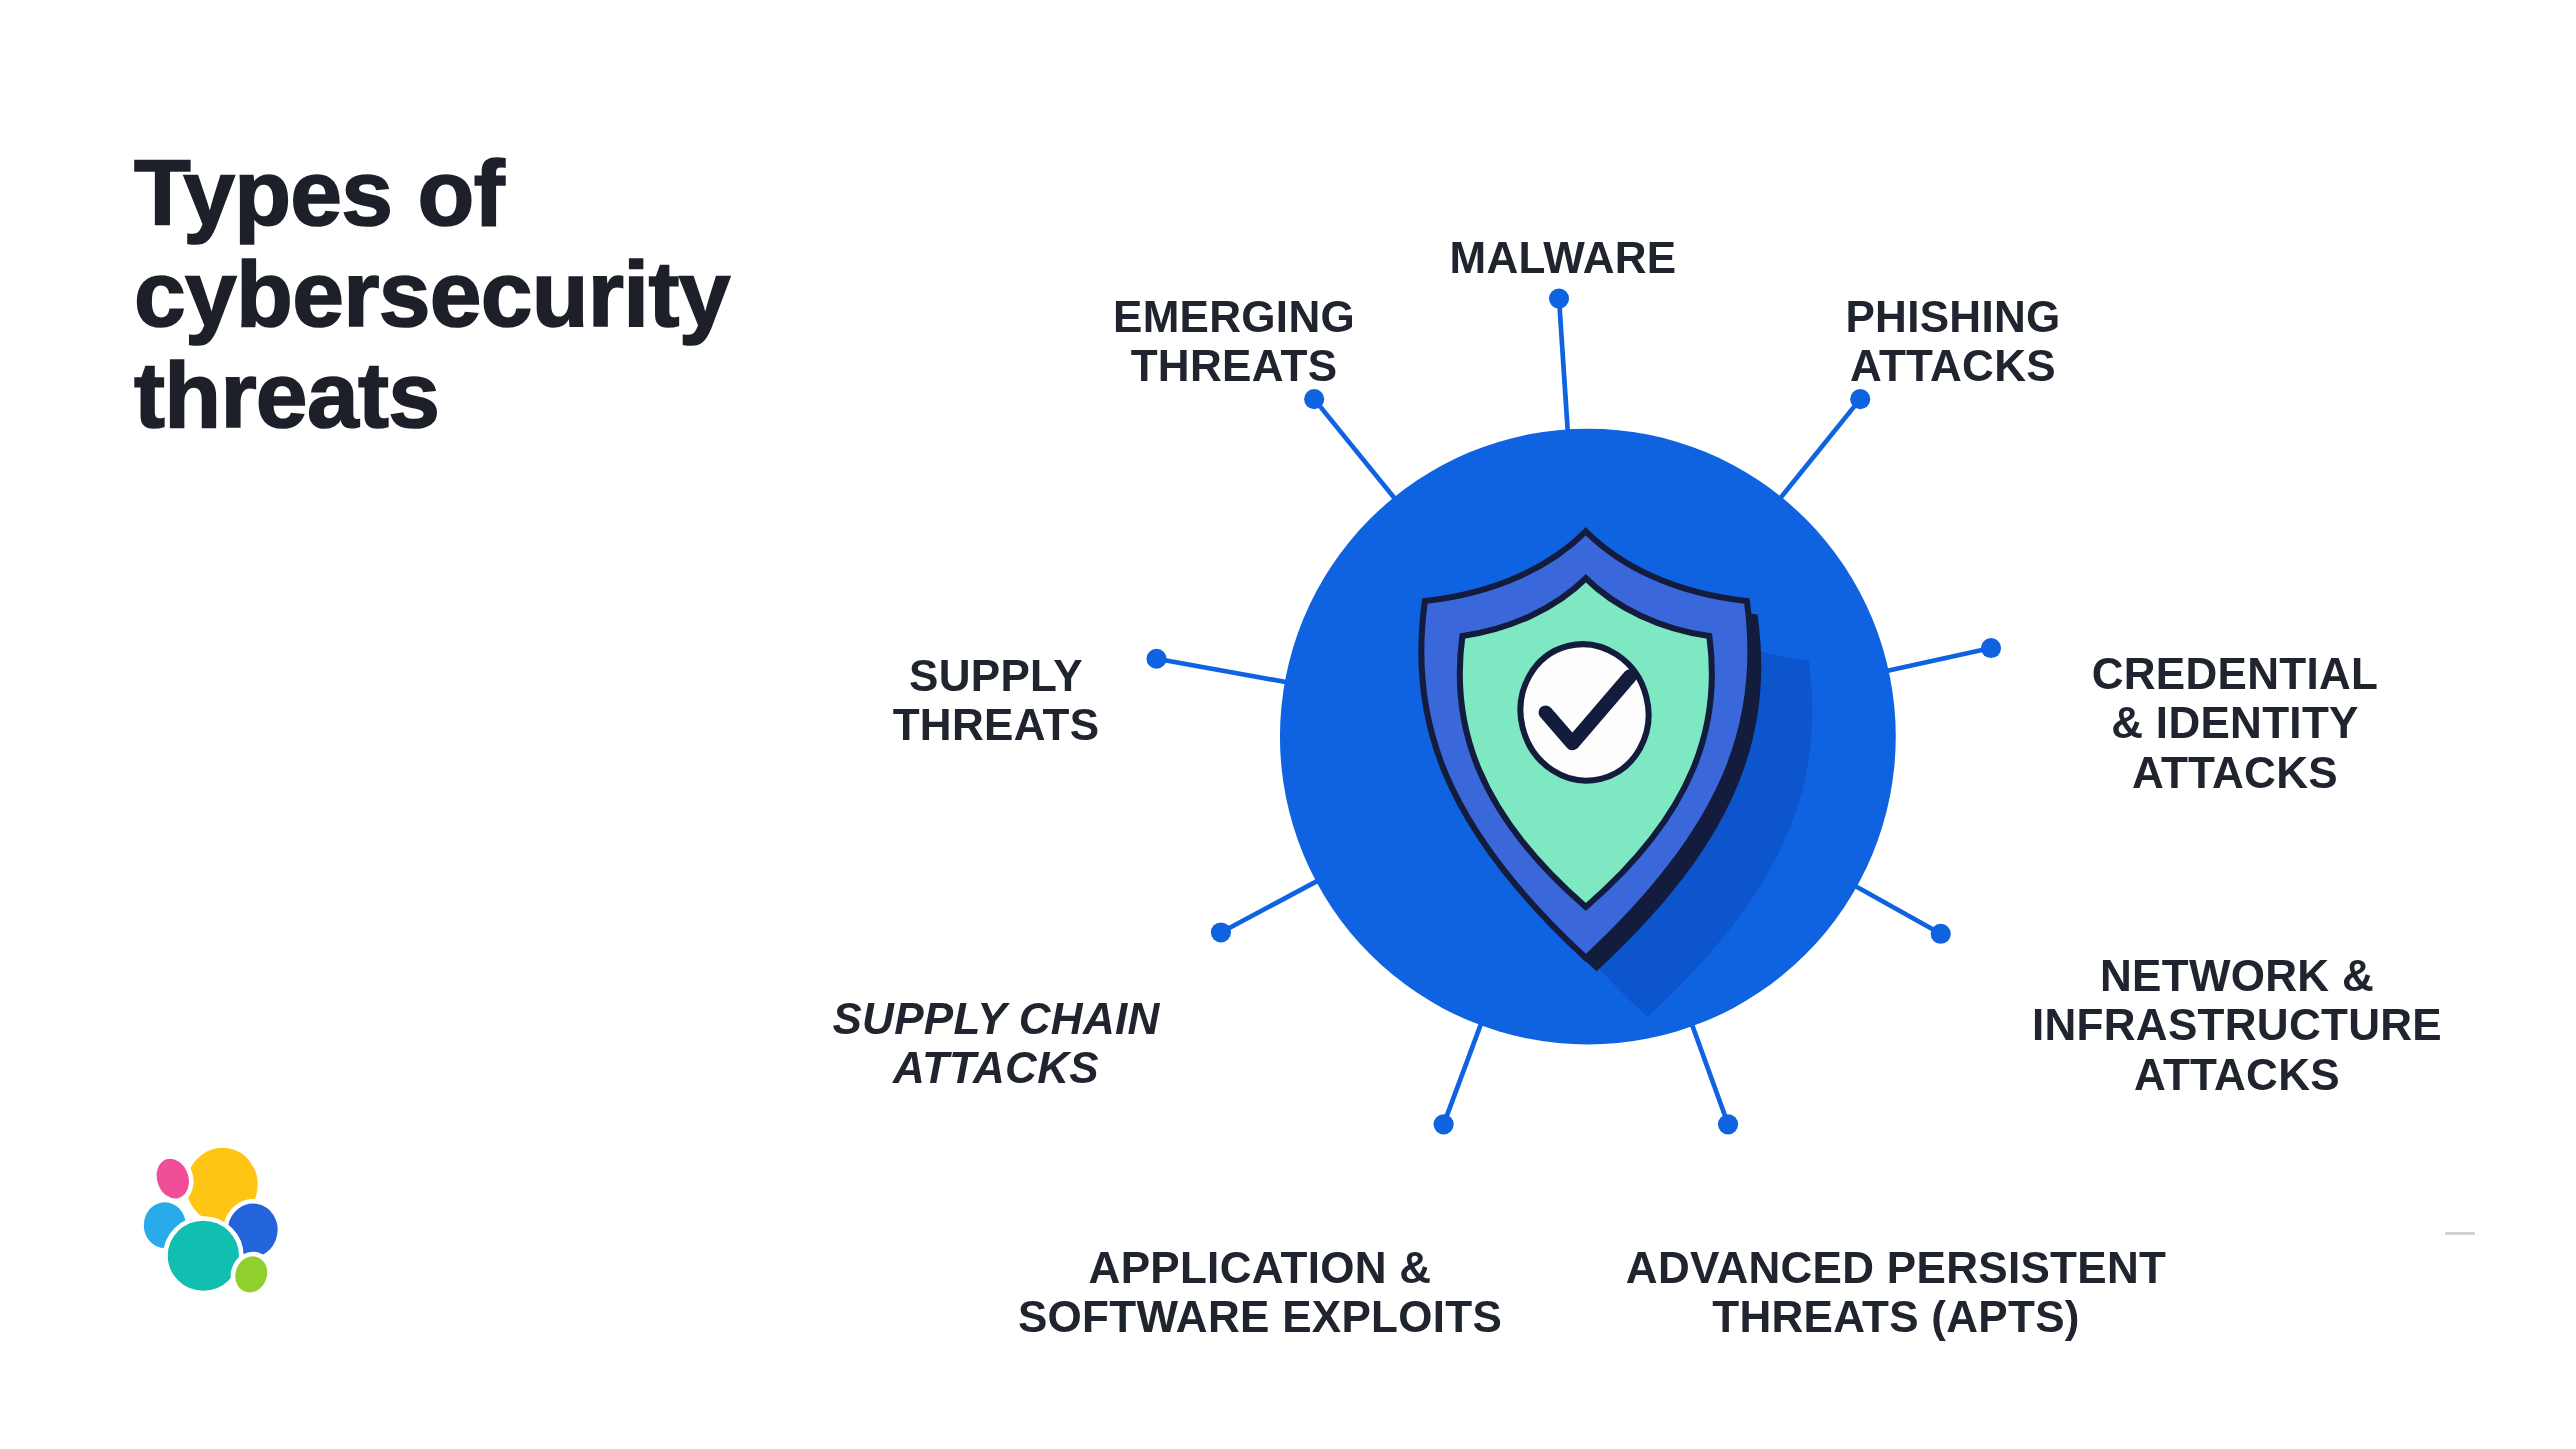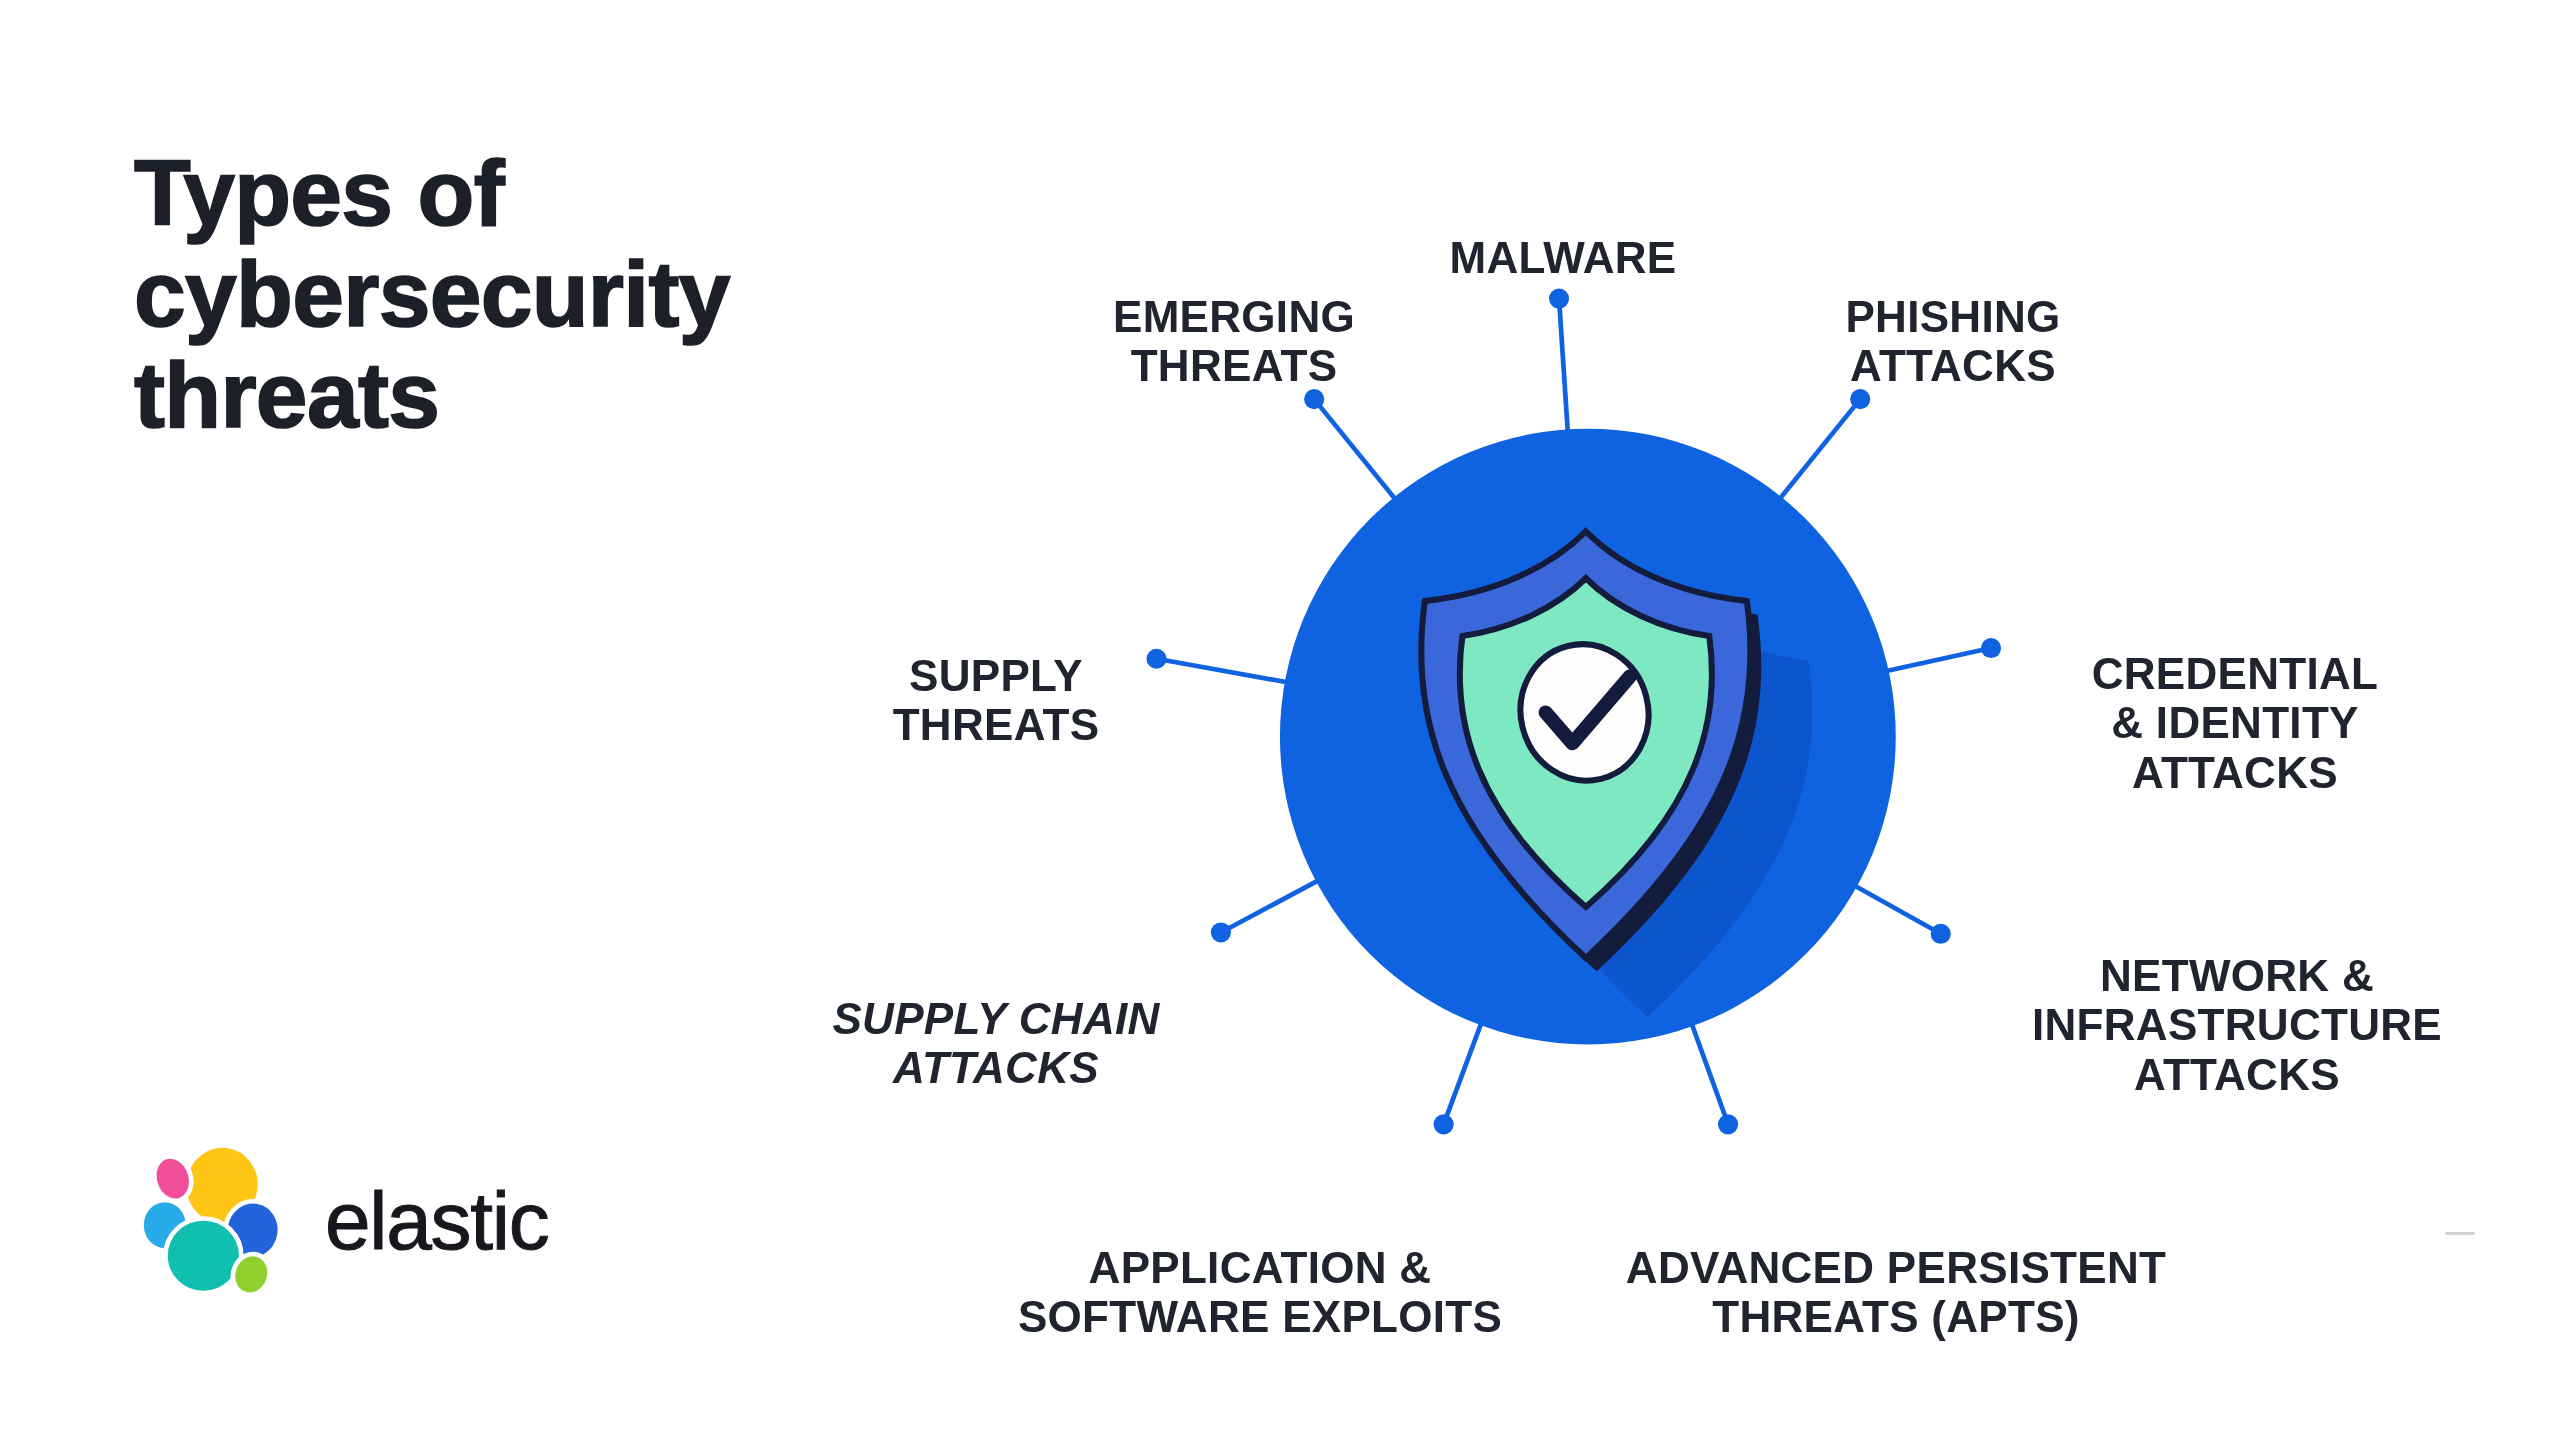--- a/index.html
+++ b/index.html
@@ -145,18 +145,17 @@
 
   <div class="logo">
     <svg class="logo-mark" viewBox="0 0 240 230" xmlns="http://www.w3.org/2000/svg">
       <ellipse class="blob blob-yellow" cx="126" cy="62" rx="57" ry="60" transform="rotate(8 126 62)"></ellipse>
       <ellipse class="blob blob-pink" cx="52" cy="52" rx="27" ry="34" transform="rotate(-18 52 52)"></ellipse>
       <ellipse class="blob blob-lightblue" cx="40" cy="122" rx="35" ry="38"></ellipse>
       <ellipse class="blob blob-blue" cx="172" cy="130" rx="41" ry="44" transform="rotate(10 172 130)"></ellipse>
       <ellipse class="blob blob-teal" cx="98" cy="168" rx="57" ry="56"></ellipse>
       <ellipse class="blob blob-green" cx="170" cy="196" rx="27" ry="31" transform="rotate(20 170 196)"></ellipse>
     </svg>
-    <span class="logo-text">elastic</span>
   </div>
 
   <div class="stray-mark"></div>
 </div>
 
 
 </body></html>

